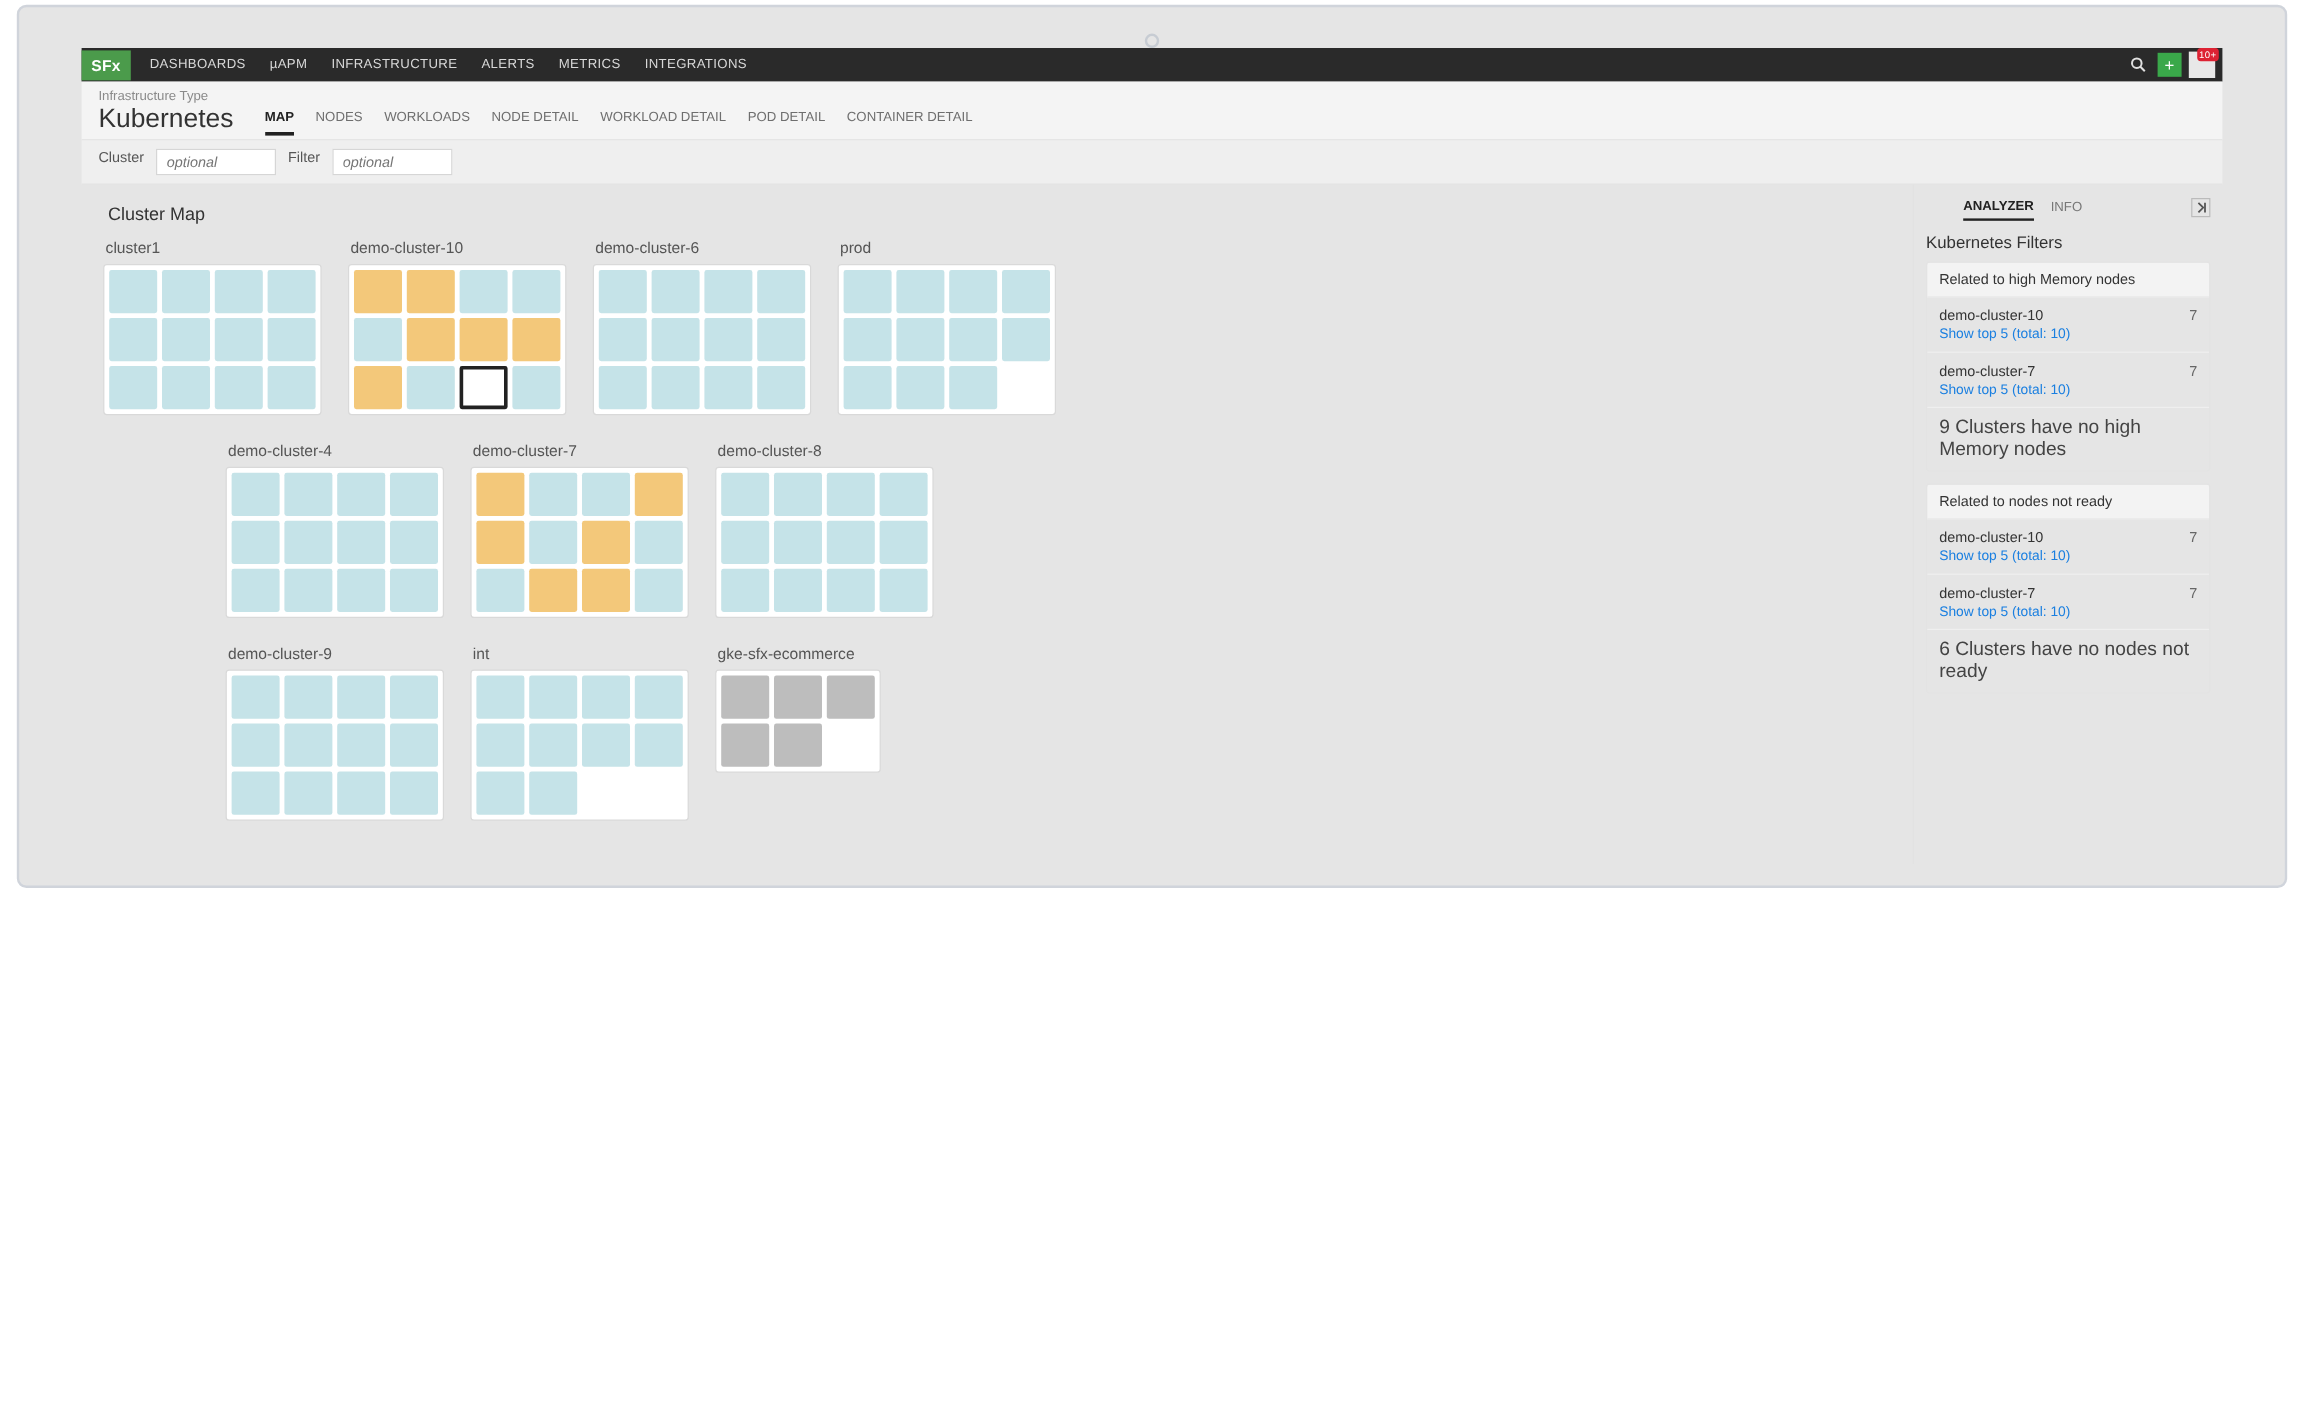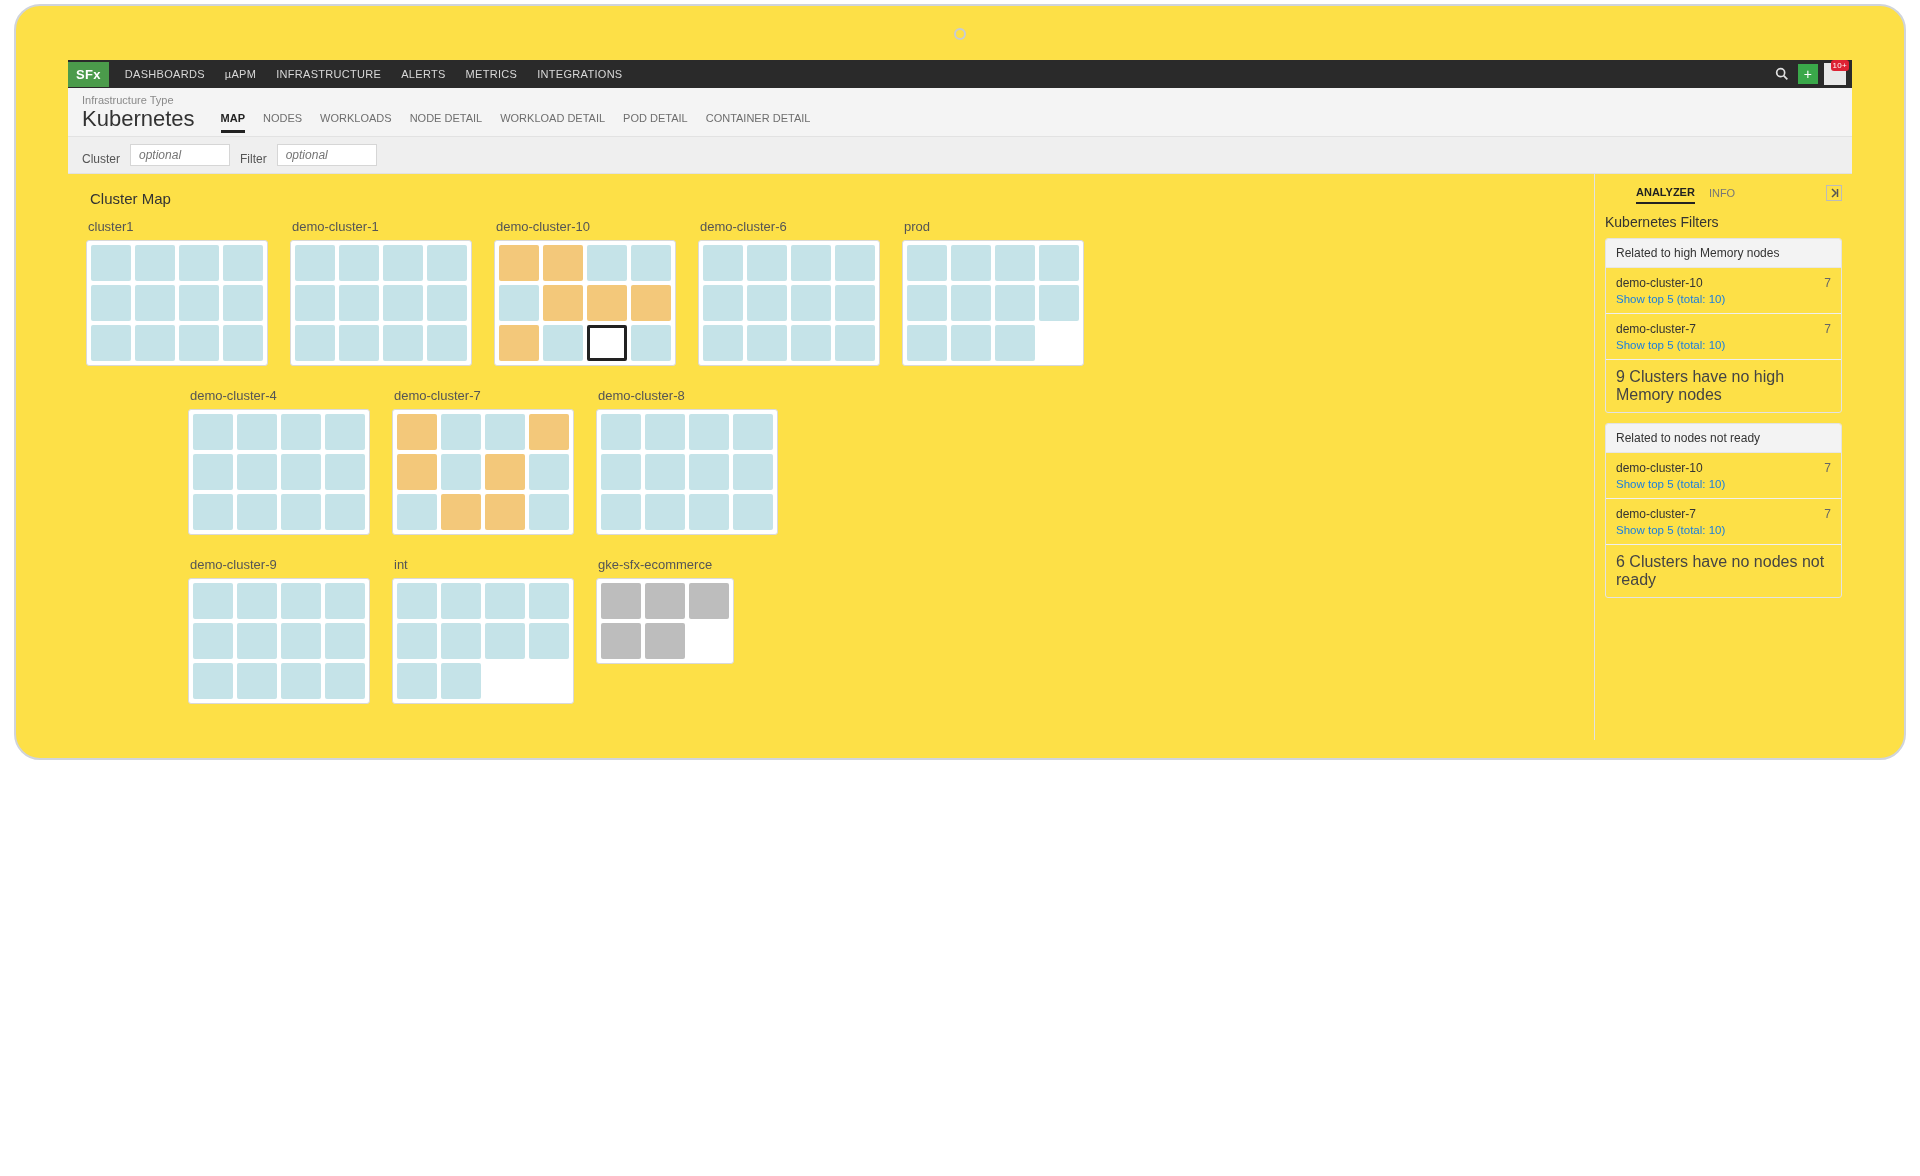--- a/index.html
+++ b/index.html
@@ -1,38 +1,38 @@
 <!DOCTYPE html>
 <html><head>
 <meta charset="utf-8">
 <style>
 * { margin:0; padding:0; box-sizing:border-box; font-family: Arial, Helvetica, sans-serif; }
 body { background:#fff; }
 
-.device-frame { border:2px solid #d0d4db; border-radius:26px; margin:4px 14px; padding:54px 52px 18px 52px; position:relative; background:#fde047; }
+.device-frame { border:2px solid #d0d4db; border-radius:8px; margin:4px 14px; padding:34px 52px 18px 52px; position:relative; background:#e5e5e5; }
 .device-camera { position:absolute; top:22px; left:50%; transform:translateX(-50%); width:12px; height:12px; border:2px solid #c7ccd3; border-radius:50%; }
 
 .topbar { background:#2a2a2a; display:flex; align-items:center; height:28px; color:#d8d8d8; font-size:11px; letter-spacing:.3px; }
 .logo { background:#4b9b4b; color:#fff; font-weight:bold; font-size:13px; padding:5px 8px; margin-right:6px; }
 .nav-item { padding:0 10px; cursor:pointer; }
 .topbar-right { margin-left:auto; display:flex; align-items:center; gap:6px; padding-right:6px; }
 .icon-btn { width:20px; height:20px; display:flex; align-items:center; justify-content:center; color:#fff; font-size:14px; }
 .add-btn { background:#3aa84a; }
 .avatar-btn { width:22px; height:22px; background:#e8e8e8; position:relative; }
 .avatar-badge { position:absolute; top:-3px; right:-3px; background:#d23; color:#fff; font-size:8px; padding:1px 2px; border-radius:3px; }
 
 .subheader { background:#f4f4f4; border-bottom:1px solid #e2e2e2; padding:6px 14px 0 14px; }
 .infra-type { color:#8a8a8a; font-size:11px; }
 .infra-title-row { display:flex; align-items:flex-start; gap:26px; }
 .infra-title { font-size:22px; color:#333; font-weight:400; padding-bottom:4px; }
 .subtabs { display:flex; gap:18px; font-size:11px; color:#6e6e6e; }
 .subtab { padding:6px 0; cursor:pointer; }
 .subtab.active { color:#222; border-bottom:3px solid #222; font-weight:600; }
 
-.filter-bar { background:#efefef; border-bottom:1px solid #e2e2e2; padding:7px 14px; display:flex; align-items:flex-end; gap:10px; font-size:12px; color:#555; }
+.filter-bar { background:#efefef; border-bottom:1px solid #e2e2e2; padding:7px 14px; display:flex; align-items:flex-start; gap:10px; font-size:12px; color:#555; }
 .filter-input { border:1px solid #d6d6d6; background:#fff; padding:3px 8px; font-size:12px; font-style:italic; color:#9a9a9a; width:100px; }
 
 .content { display:flex; }
 .main { flex:1; padding:14px 18px; }
 .main-title { font-size:15px; color:#333; margin:2px 0 12px 4px; }
 
 .cluster-row { display:flex; gap:22px; margin-bottom:22px; }
 .cluster-row .spacer { flex:0 0 auto; }
 .cluster { flex:0 0 auto; }
 .cluster-name { font-size:13px; color:#555; margin-bottom:6px; padding-left:2px; }
@@ -133,37 +133,20 @@
                 <div class="node n-blue"></div>
                 <div class="node n-blue"></div>
                 <div class="node n-blue"></div>
                 <div class="node n-blue"></div>
                 <div class="node n-blue"></div>
                 <div class="node n-blue"></div>
                 <div class="node n-blue"></div>
               </div>
             </div>
             <div class="cluster">
-              <div class="cluster-name">demo-cluster-1</div>
-              <div class="node-grid grid-4">
-                <div class="node n-blue"></div>
-                <div class="node n-blue"></div>
-                <div class="node n-blue"></div>
-                <div class="node n-blue"></div>
-                <div class="node n-blue"></div>
-                <div class="node n-blue"></div>
-                <div class="node n-blue"></div>
-                <div class="node n-blue"></div>
-                <div class="node n-blue"></div>
-                <div class="node n-blue"></div>
-                <div class="node n-blue"></div>
-                <div class="node n-blue"></div>
-              </div>
-            </div>
-            <div class="cluster">
               <div class="cluster-name">demo-cluster-10</div>
               <div class="node-grid grid-4">
                 <div class="node n-orange"></div>
                 <div class="node n-orange"></div>
                 <div class="node n-blue"></div>
                 <div class="node n-blue"></div>
                 <div class="node n-blue"></div>
                 <div class="node n-orange"></div>
                 <div class="node n-orange"></div>
                 <div class="node n-orange"></div>

